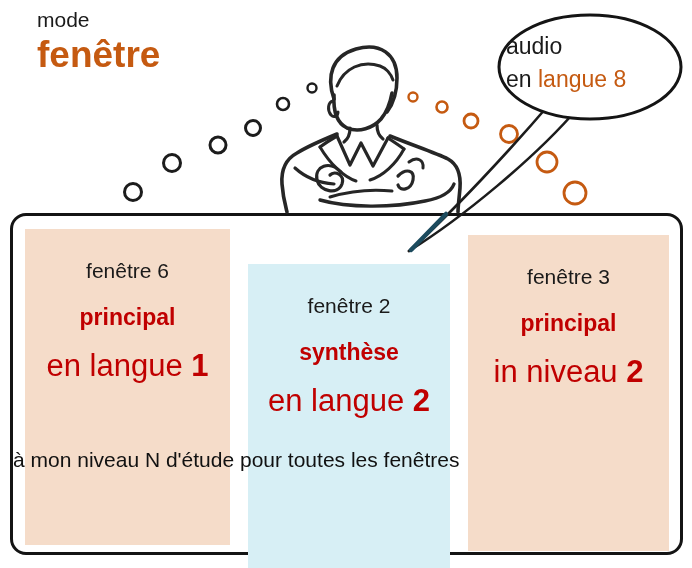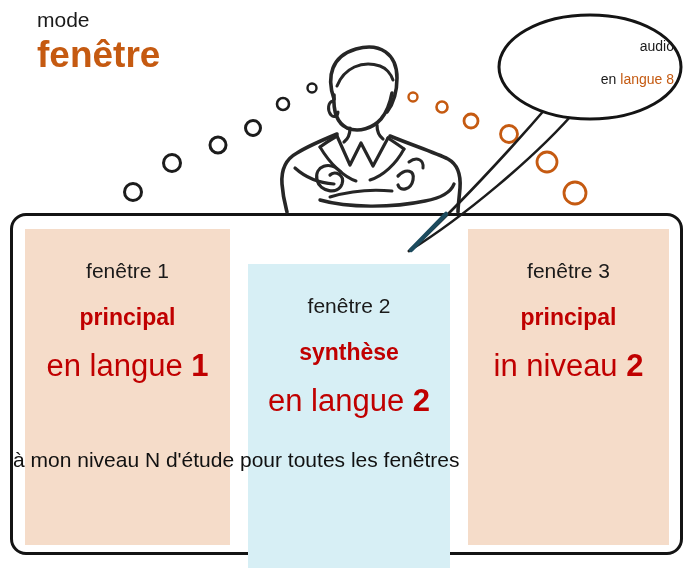--- a/index.html
+++ b/index.html
@@ -48,22 +48,22 @@
     pointer-events: none;
   }
 
   
   #bubble-text {
     position: absolute;
     left: 506px;
     top: 30px;
     width: 168px;
     z-index: 6;
-    text-align: right;
-    font-size: 14px;
+    text-align: left;
+    font-size: 23px;
     line-height: 33px;
     color: #1a1a1a;
   }
   #bubble-text .hl {
     color: #c55a11;
   }
 
   
   #main-box {
     position: absolute;
@@ -78,21 +78,21 @@
   }
   .panel {
     position: absolute;
     top: 13px;
     height: 316px;
   }
   .panel-peach { background: #f5dcc9; }
   .panel-blue  { background: #d7eff5; margin-top: 35px; }
   #panel-1 { left: 12px;  width: 205px; }
   #panel-2 { left: 235px; width: 202px; }
-  #panel-3 { left: 455px; width: 201px; }
+  #panel-3 { left: 455px; width: 201px; margin-top: 6px; }
 
   .panel-line {
     position: absolute;
     left: 0;
     width: 100%;
     text-align: center;
     white-space: nowrap;
   }
   .pl-label {
     top: 30px;
@@ -196,21 +196,21 @@
     <div>audio</div>
     <div>
       <span>en</span>
       <span class="hl">langue 8</span>
     </div>
   </div>
 
   <div id="main-box">
 
     <div id="panel-1" class="panel panel-peach">
-      <div class="panel-line pl-label">fenêtre 1</div>
+      <div class="panel-line pl-label">fenêtre 6</div>
       <div class="panel-line pl-type">principal</div>
       <div class="panel-line pl-lang">
         <span>en langue</span>
         <span class="num">1</span>
       </div>
     </div>
 
     <div id="panel-2" class="panel panel-blue">
       <div class="panel-line pl-label">fenêtre 2</div>
       <div class="panel-line pl-type">synthèse</div>

